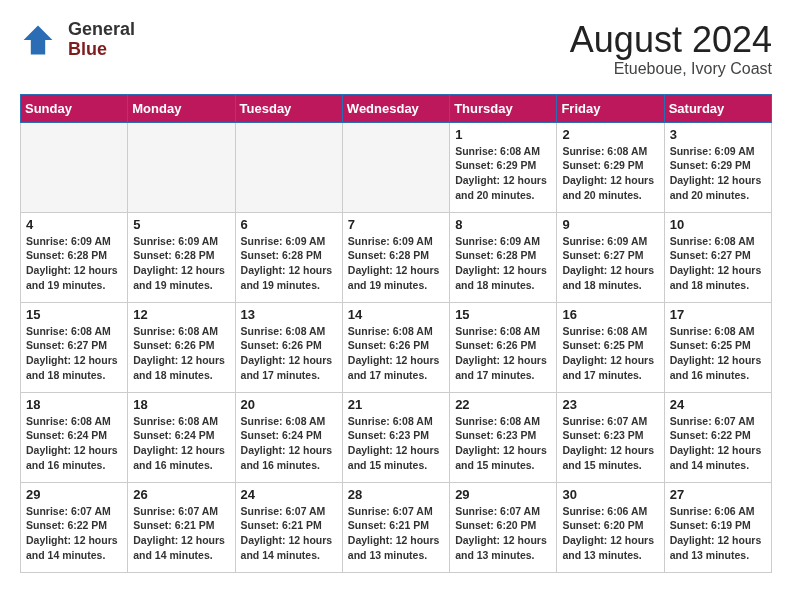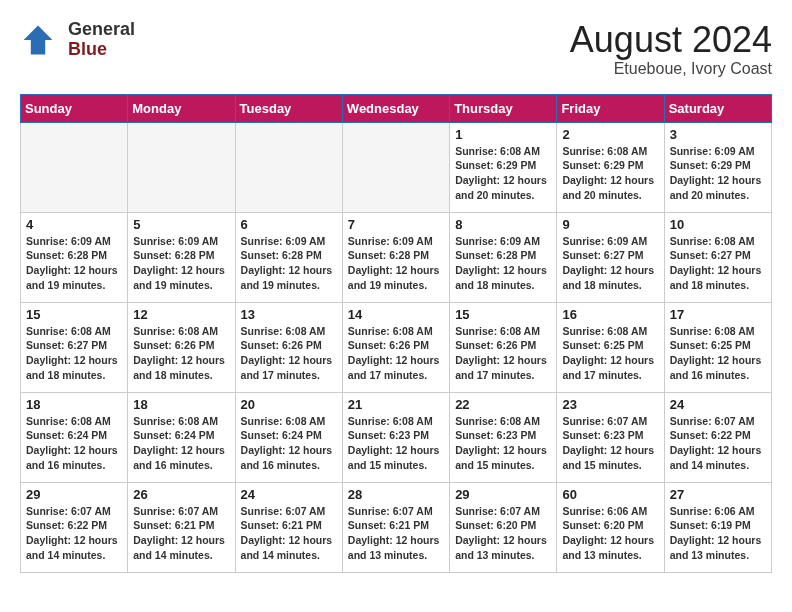--- a/index.html
+++ b/index.html
@@ -326,21 +326,21 @@
 and 13 minutes.</div>
         </td>
         <td>
           <div class="day-number">29</div>
           <div class="day-info" style="white-space: pre-line;">Sunrise: 6:07 AM
 Sunset: 6:20 PM
 Daylight: 12 hours
 and 13 minutes.</div>
         </td>
         <td>
-          <div class="day-number">60</div>
+          <div class="day-number">30</div>
           <div class="day-info" style="white-space: pre-line;">Sunrise: 6:06 AM
 Sunset: 6:20 PM
 Daylight: 12 hours
 and 13 minutes.</div>
         </td>
         <td>
           <div class="day-number">27</div>
           <div class="day-info" style="white-space: pre-line;">Sunrise: 6:06 AM
 Sunset: 6:19 PM
 Daylight: 12 hours

